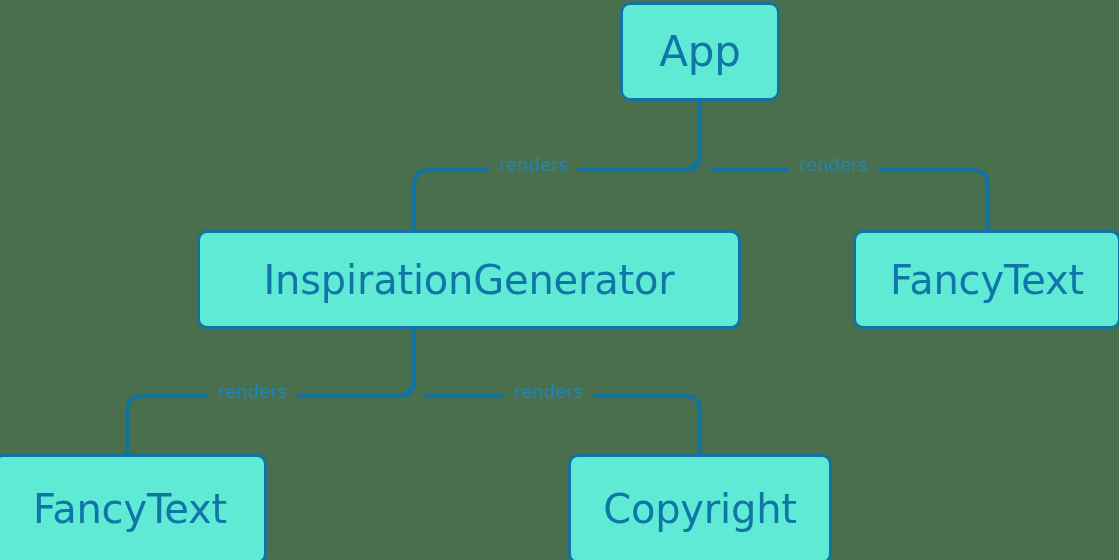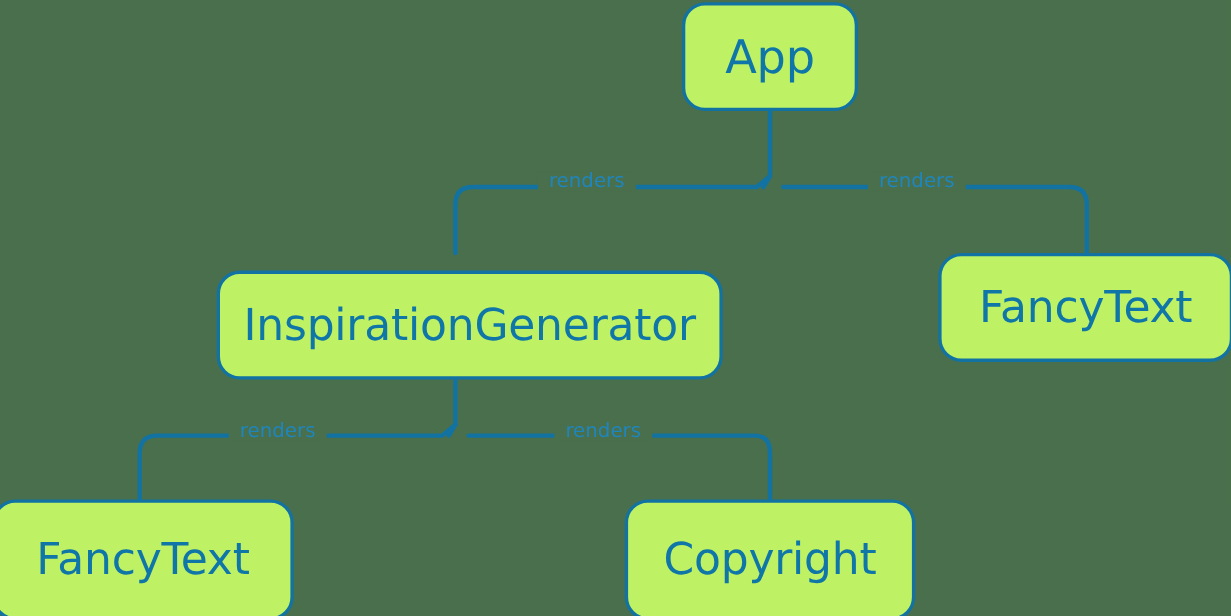--- a/index.html
+++ b/index.html
@@ -21,42 +21,42 @@
   }
   #edges {
     position: absolute;
     left: 0;
     top: 0;
     width: 1119px;
     height: 560px;
   }
   .node {
     position: absolute;
-    background: #bef264;
+    background: #5eead4;
     border: 3px solid #1273a3;
-    border-radius: 21px;
+    border-radius: 10px;
     box-sizing: border-box;
     display: flex;
     align-items: center;
     justify-content: center;
     z-index: 2;
   }
   .node-label {
     color: #1076a8;
     font-family: "DejaVu Sans", sans-serif;
     font-size: 40px;
     font-weight: 400;
     letter-spacing: -0.2px;
     line-height: 1;
     white-space: nowrap;
   }
   
   #node-app            { left: 620px; top: 2px;   width: 160px; height: 99px; }
   #node-app .node-label { font-size: 42px; }
-  #node-inspiration    { left: 197px; top: 246px; width: 460px; height: 99px; }
+  #node-inspiration    { left: 197px; top: 230px; width: 544px; height: 99px; }
   #node-fancytext-right{ left: 853px; top: 230px; width: 268px; height: 99px; }
   #node-fancytext-left { left: -7px;  top: 454px; width: 274px; height: 110px; }
   #node-copyright      { left: 568px; top: 454px; width: 264px; height: 110px; }
 
   .edge-label {
     position: absolute;
     color: #1f86bd;
     font-family: "DejaVu Sans", sans-serif;
     font-size: 18px;
     font-weight: 500;

